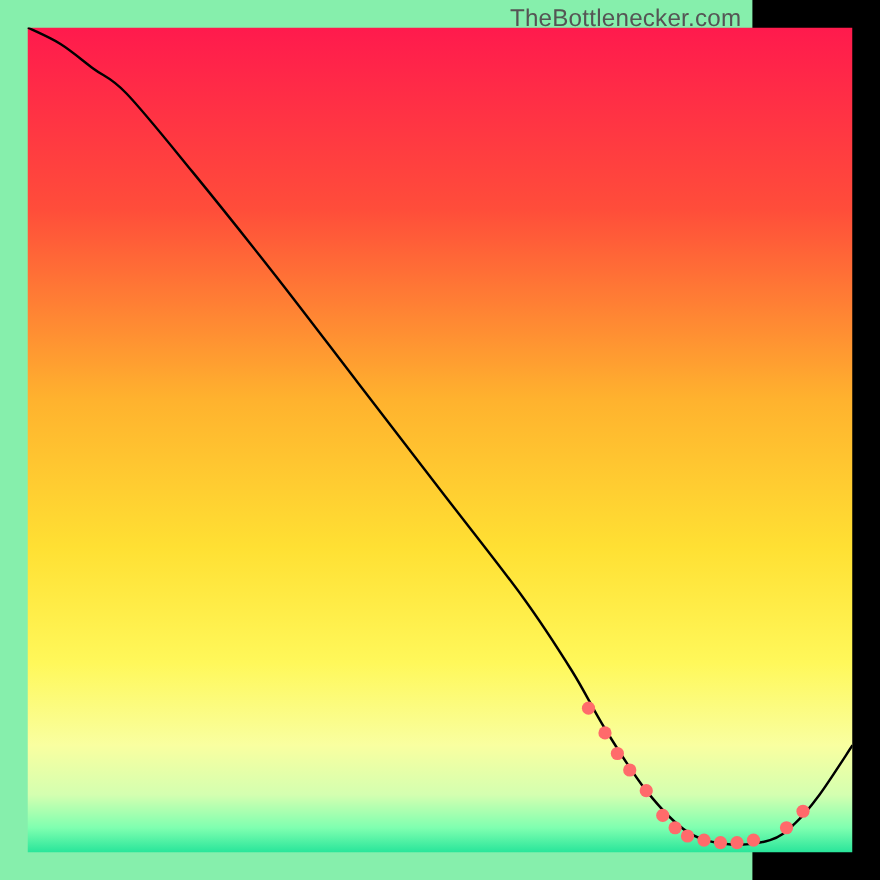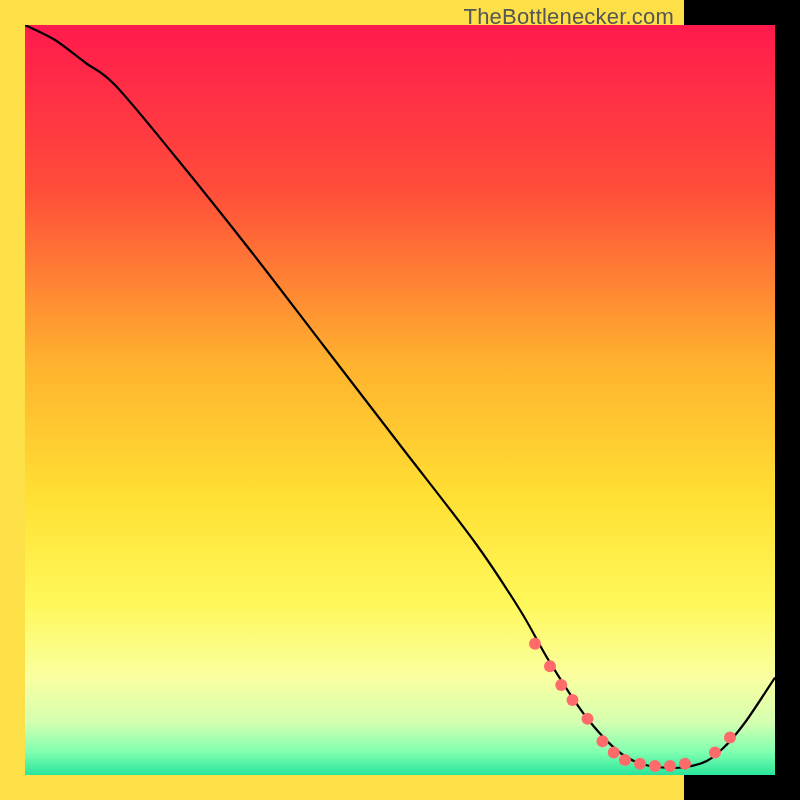--- a/index.html
+++ b/index.html
@@ -8,21 +8,21 @@
     width: 800px;
     height: 800px;
     background: #000;
     overflow: hidden;
     font-family: Arial, Helvetica, sans-serif;
   }
   .frame {
     position: relative;
     width: 684px;
     height: 800px;
-    background: #fde047;
+    background: #86efac;
   }
   .watermark {
     position: absolute;
     top: 4px;
     right: 10px;
     color: #555;
     font-size: 22px;
     font-weight: 400;
     letter-spacing: 0.2px;
     z-index: 5;

